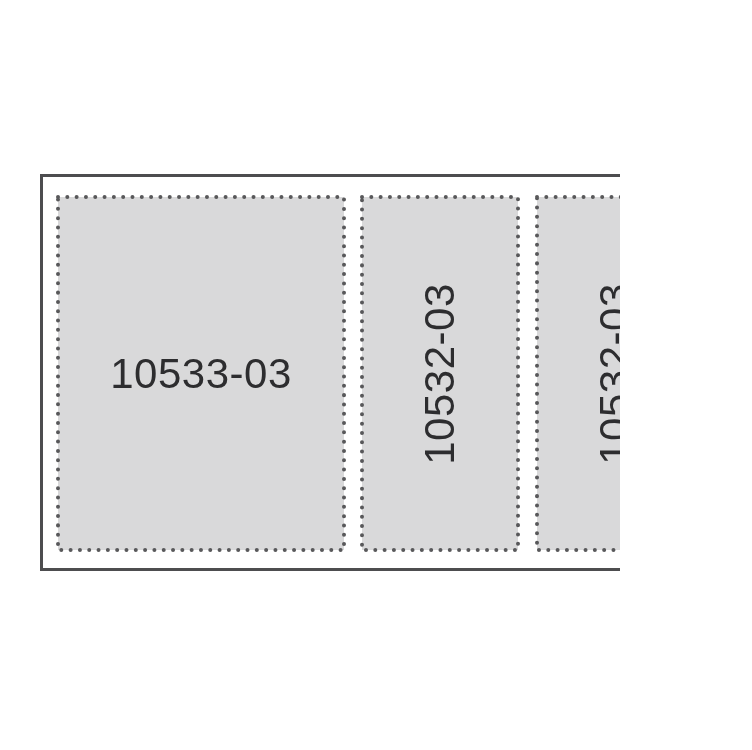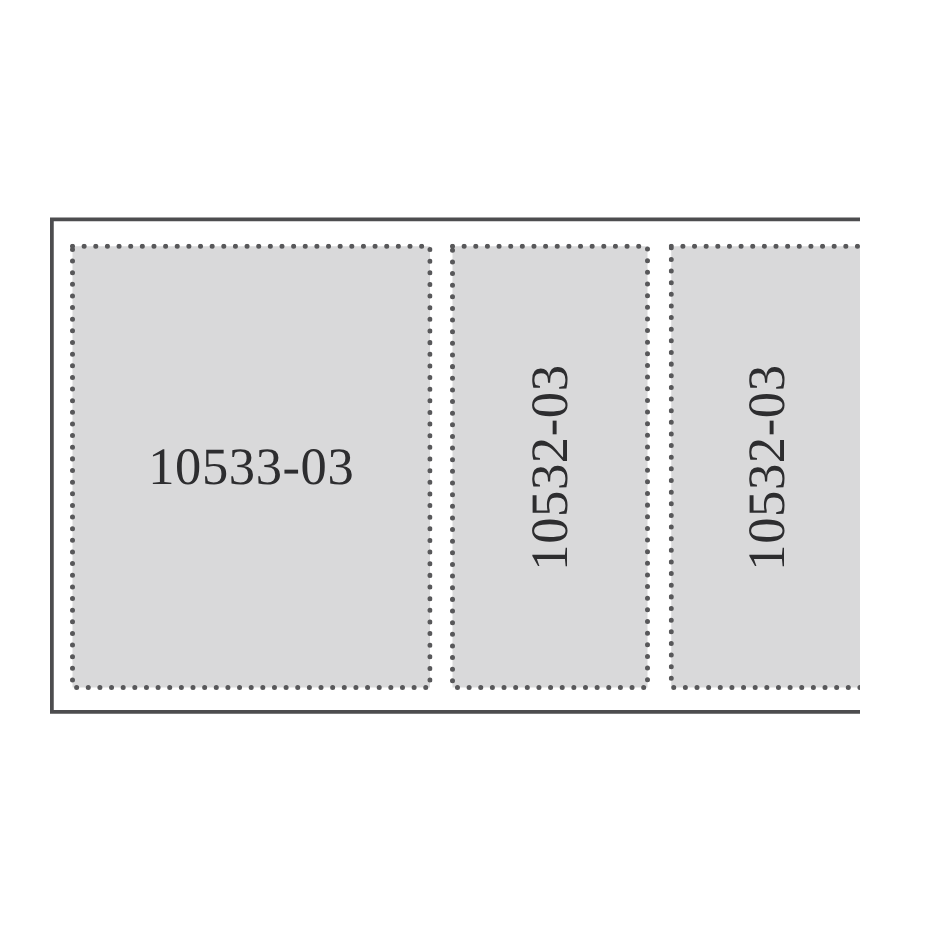--- a/index.html
+++ b/index.html
@@ -2,24 +2,24 @@
 <html><head>
 <meta charset="utf-8">
 <style>
   html, body {
     margin: 0;
     padding: 0;
     background: #ffffff;
   }
   .stage {
     position: relative;
-    width: 688px;
+    width: 620px;
     height: 750px;
     background: #ffffff;
-    font-family: Liberation Serif, serif;
+    font-family: Liberation Sans, sans-serif;
     overflow: hidden;
   }
   .outer-box {
     position: absolute;
     left: 40px;
     top: 174px;
     width: 671px;
     height: 397px;
     box-sizing: border-box;
     border: 3px solid #4d4d4f;

